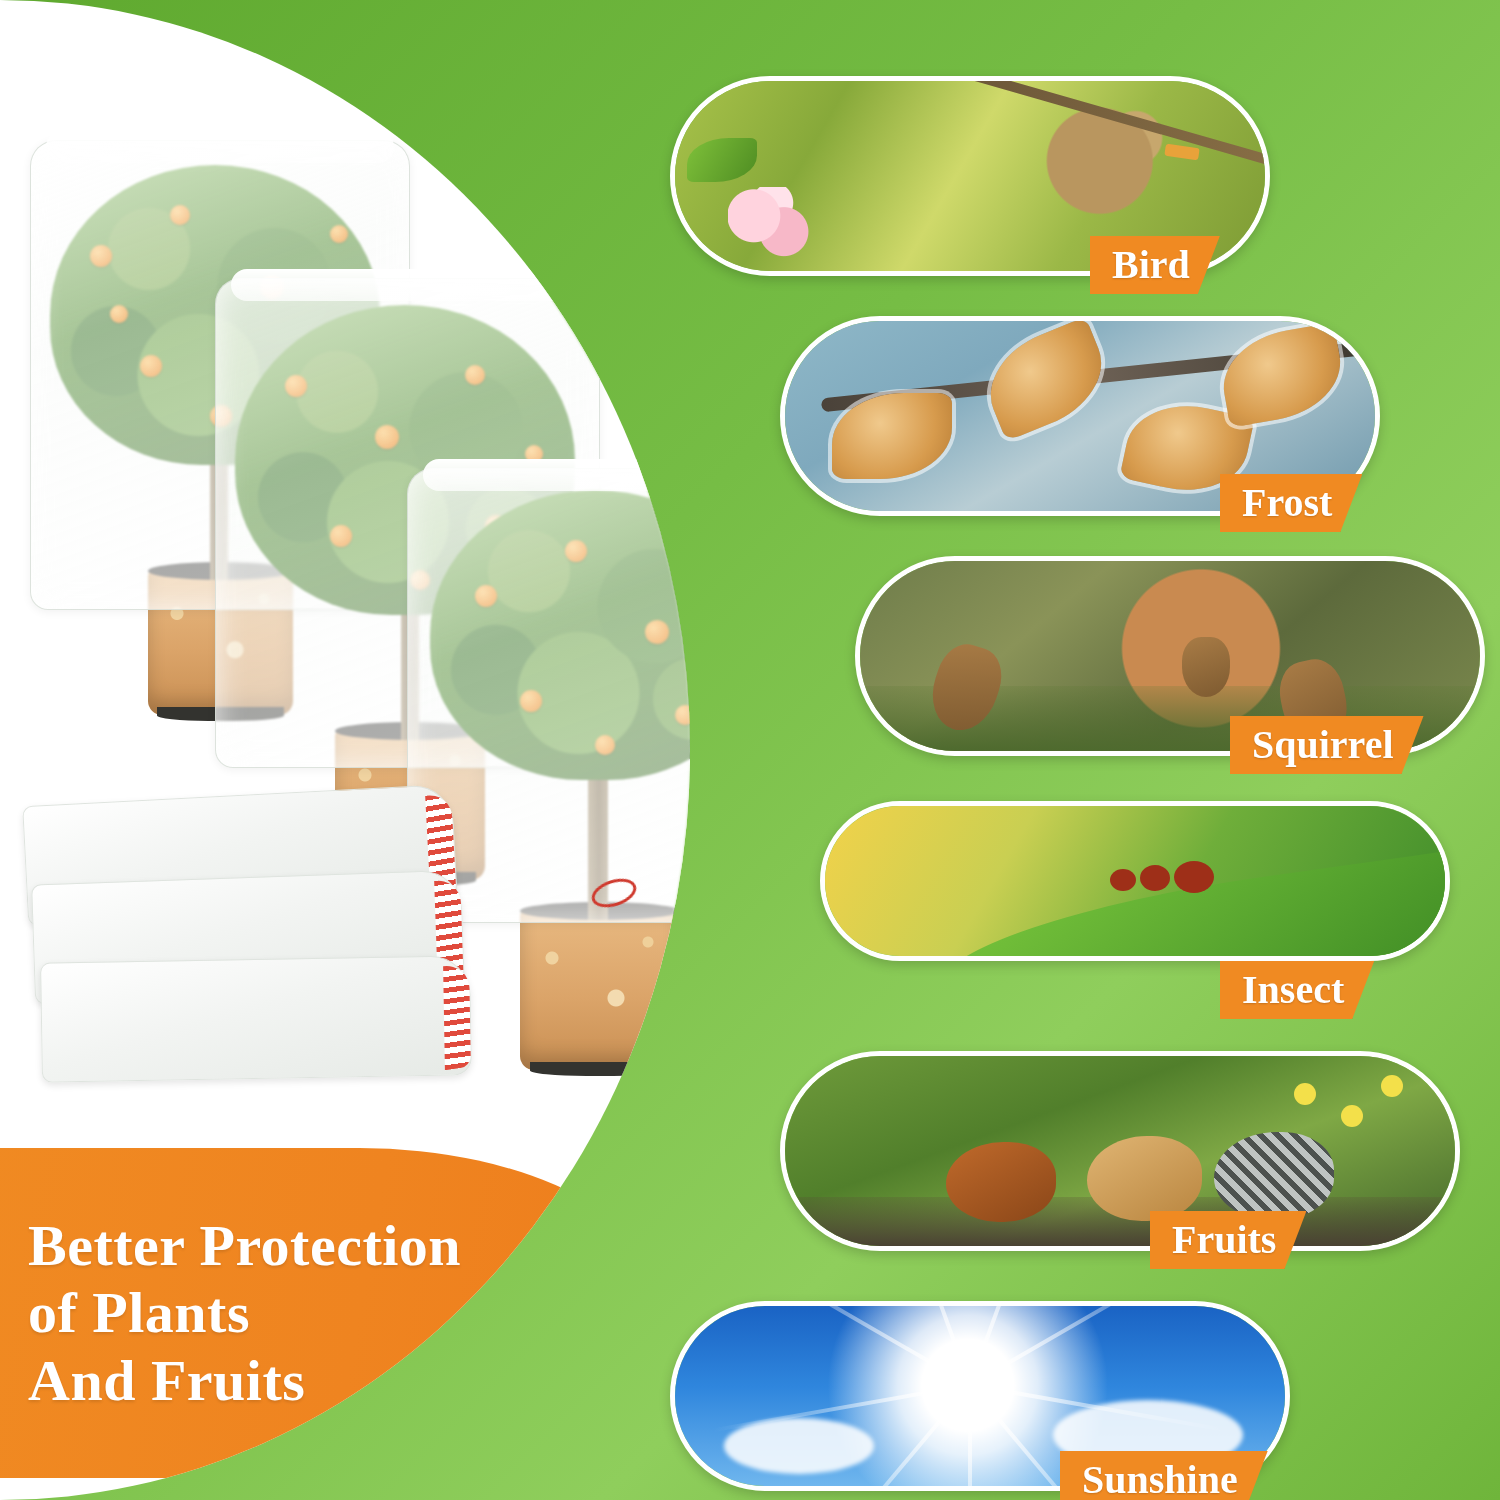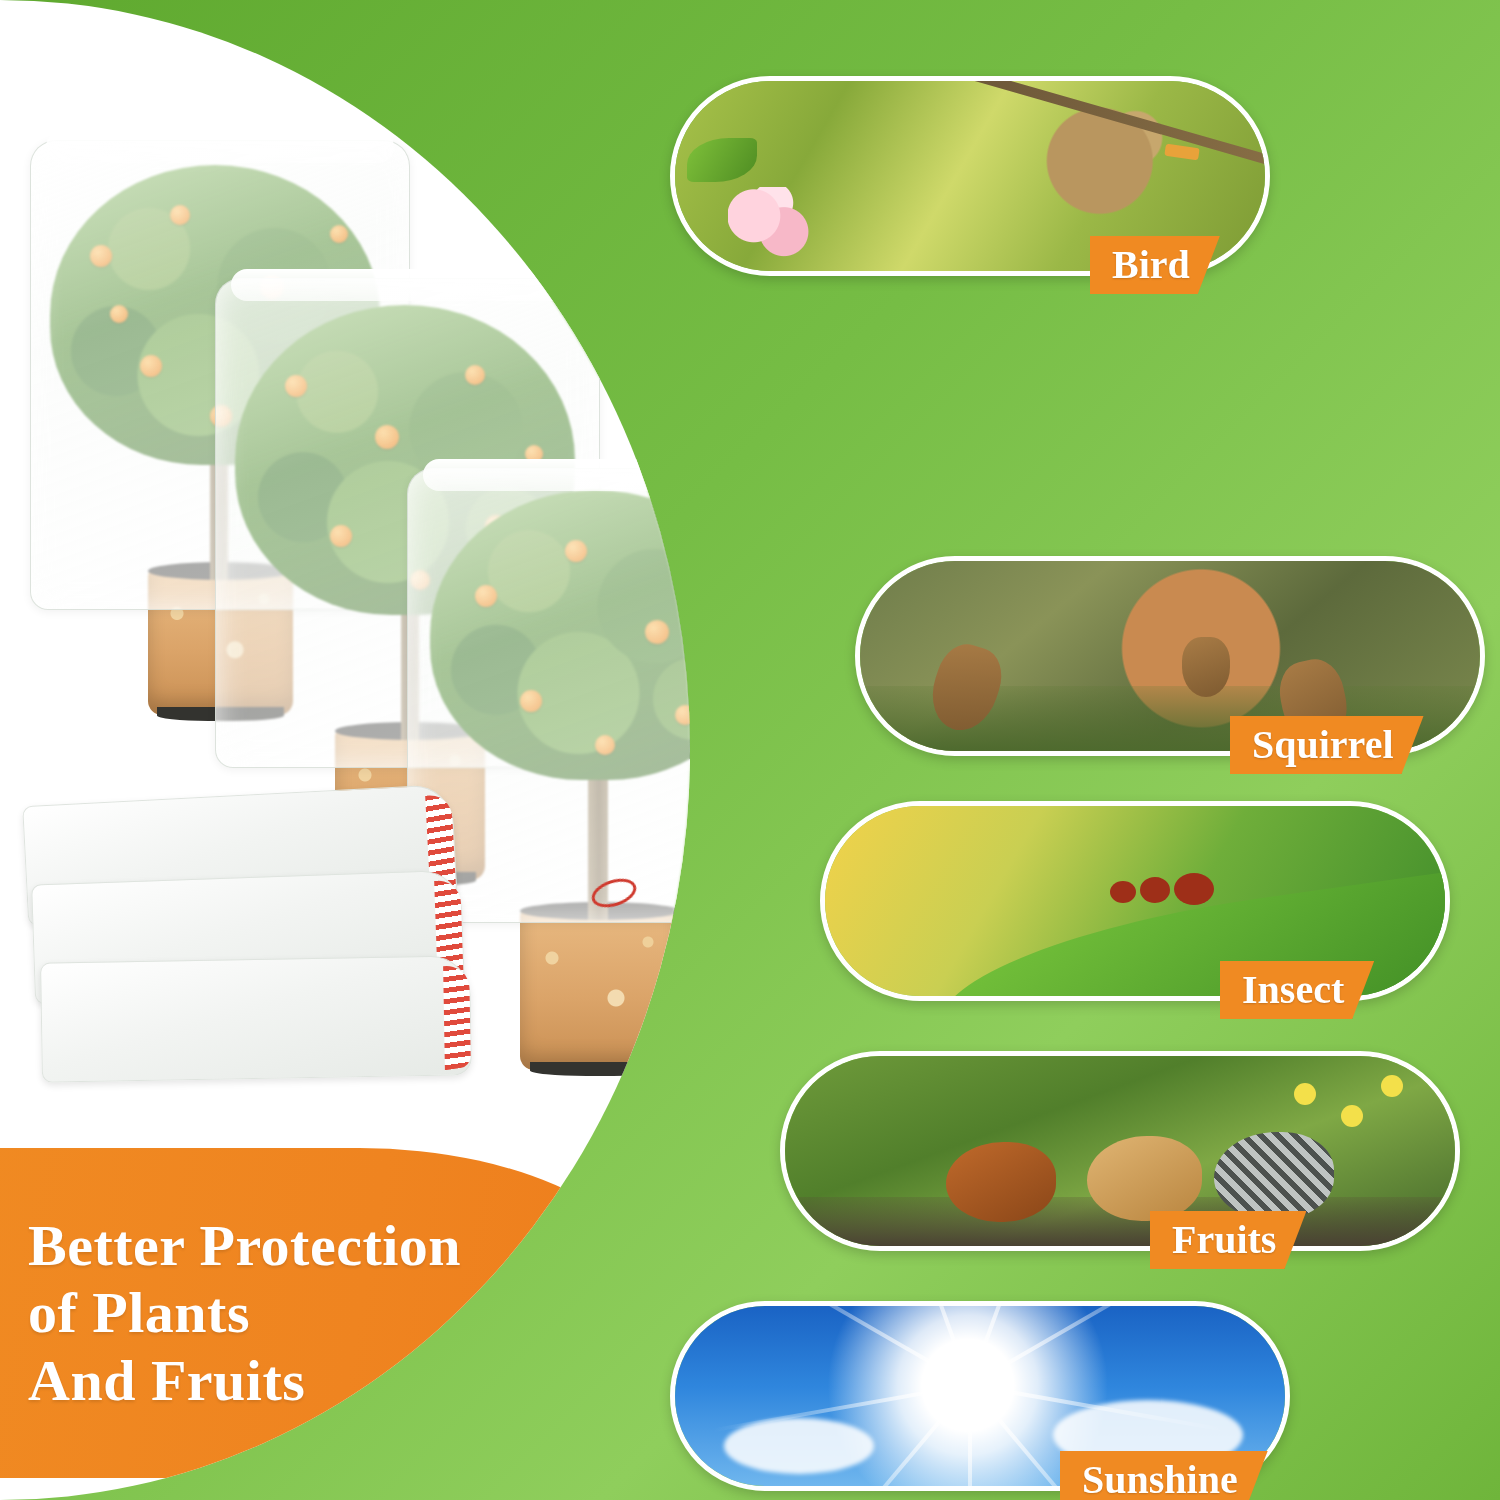--- a/index.html
+++ b/index.html
@@ -335,36 +335,50 @@
           <div class="leaf"></div>
           <div class="blossom"></div>
           <div class="beak"></div>
         </div>
       </div>
       <div class="label-tag" style="left:420px; top:160px;">
         <span>Bird</span>
       </div>
     </div>
 
+    <div class="feature" style="left:120px; top:290px; width:600px; height:200px;">
+      <div class="feature-photo">
+        <div class="photo-fill ph-frost">
+          <div class="twig"></div>
+          <div class="fleaf" style="left:8%; top:38%;"></div>
+          <div class="fleaf" style="left:34%; top:8%;  transform: rotate(-22deg);"></div>
+          <div class="fleaf" style="left:58%; top:44%; transform: rotate(12deg);"></div>
+          <div class="fleaf" style="left:74%; top:6%;  transform: rotate(-10deg);"></div>
+        </div>
+      </div>
+      <div class="label-tag" style="left:440px; top:158px;">
+        <span>Frost</span>
+      </div>
+    </div>
 
     <div class="feature" style="left:195px; top:530px; width:630px; height:200px;">
       <div class="feature-photo">
         <div class="photo-fill ph-squirrel">
           <div class="moss"></div>
           <div class="cone" style="left:12%; top:44%; transform: rotate(18deg);"></div>
           <div class="cone" style="left:68%; top:52%; transform: rotate(-12deg);"></div>
           <div class="cone" style="left:52%; top:40%; width:48px; height:60px;"></div>
         </div>
       </div>
       <div class="label-tag" style="left:375px; top:160px;">
         <span>Squirrel</span>
       </div>
     </div>
 
-    <div class="feature" style="left:160px; top:775px; width:630px; height:200px;">
+    <div class="feature" style="left:160px; top:775px; width:630px; height:160px;">
       <div class="feature-photo">
         <div class="photo-fill ph-insect">
           <div class="leafbig"></div>
           <div class="ant">
             <i style="left:0;   top:18px; width:26px; height:22px;"></i>
             <i style="left:30px;top:14px; width:30px; height:26px;"></i>
             <i style="left:64px;top:10px; width:40px; height:32px;"></i>
           </div>
         </div>
       </div>

